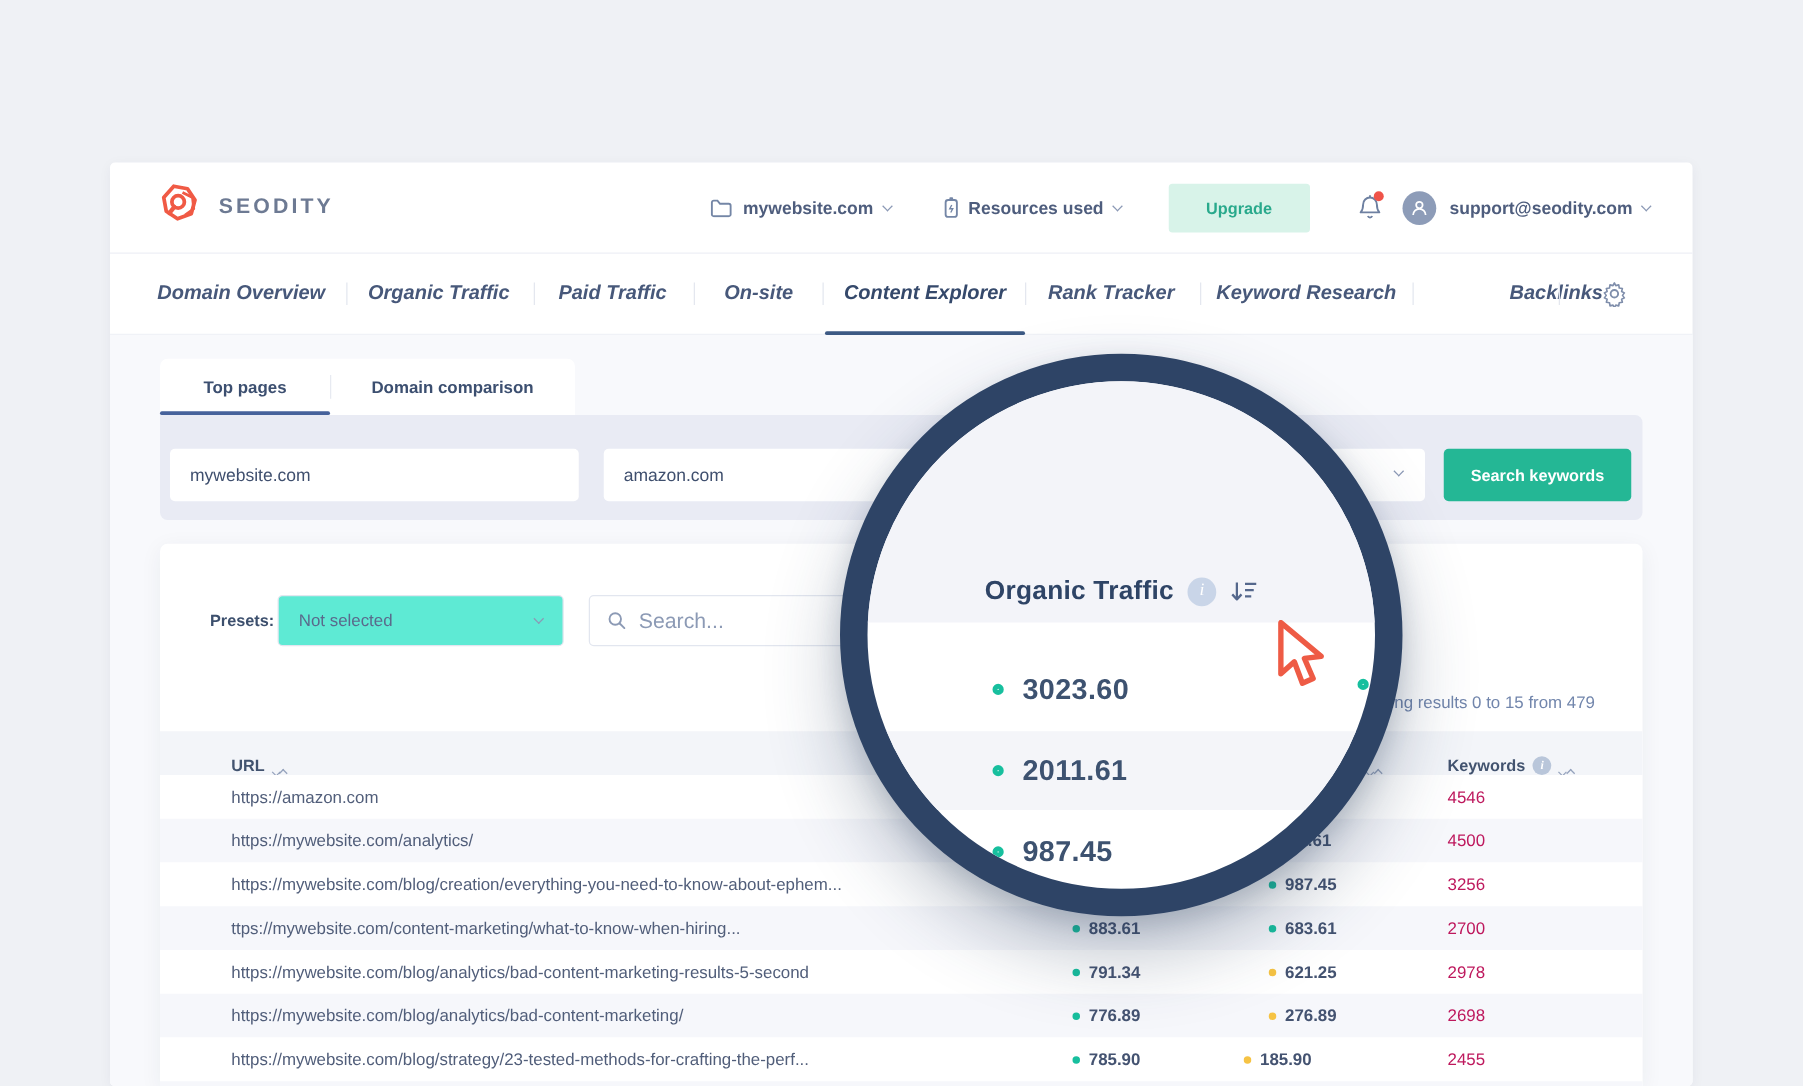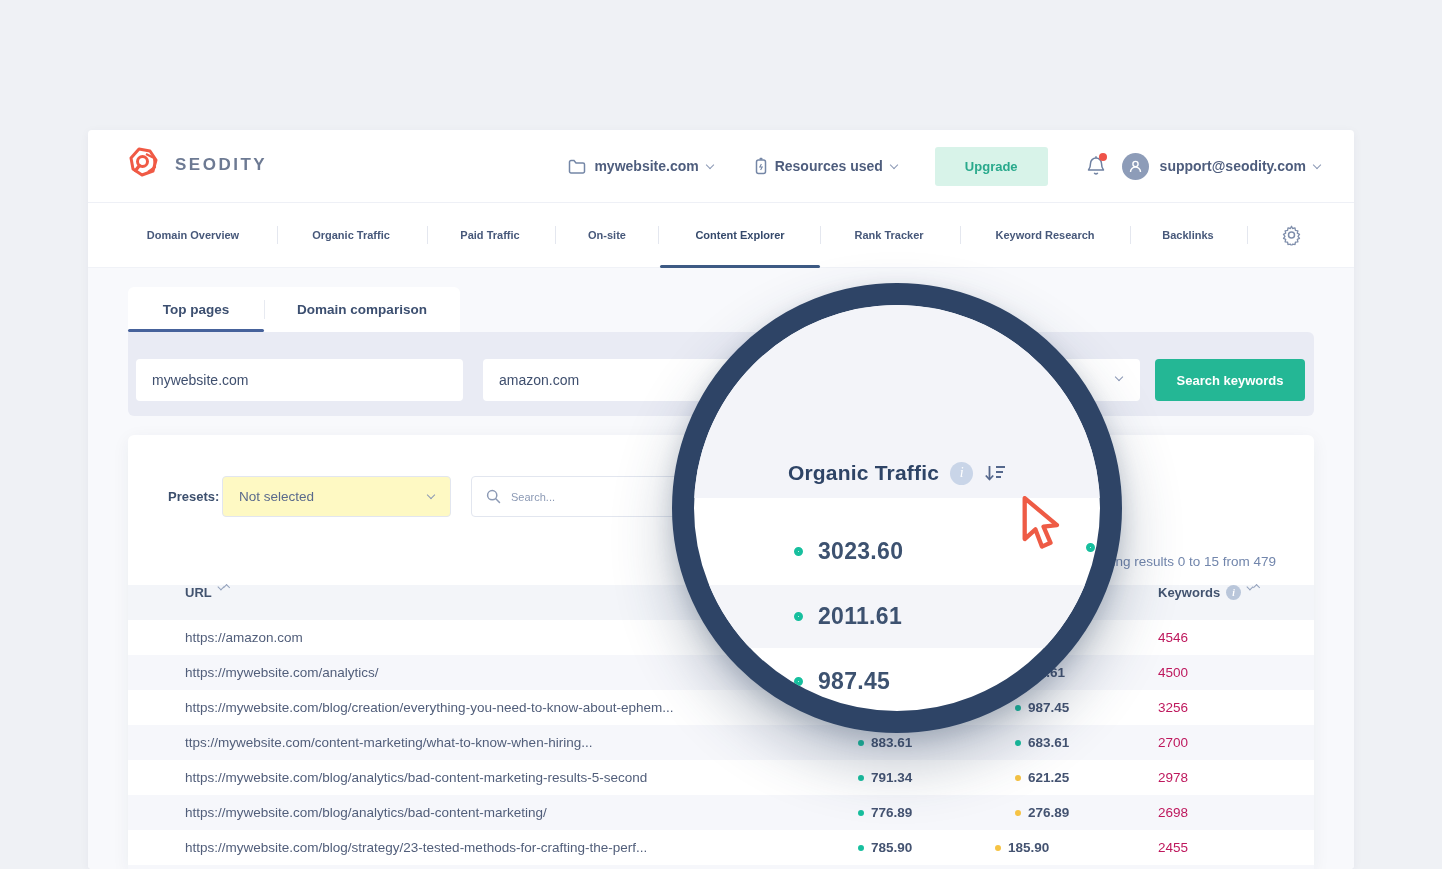--- a/index.html
+++ b/index.html
@@ -18,21 +18,21 @@
   .hdr-item { display:flex; align-items:center; gap:8px; font-size:14px; color:#4e5d7d; font-weight:600; cursor:pointer; }
   .chev { display:inline-block; width:6px; height:6px; border-right:1.6px solid #8b99b5; border-bottom:1.6px solid #8b99b5; transform:rotate(45deg); margin-top:-3px; }
   .upgrade-btn { background:#d8f3e9; color:#29a98c; font-size:13px; font-weight:700; border:none; border-radius:3px; padding:12px 30px; margin:0 38px; cursor:pointer; }
   .bell-wrap { position:relative; margin-right:16px; cursor:pointer; }
   .bell-dot { position:absolute; right:-1px; top:-2px; width:8px; height:8px; border-radius:50%; background:#ef5349; }
   .avatar { width:27px; height:27px; border-radius:50%; background:#8d9cb8; display:flex; align-items:center; justify-content:center; margin-right:11px; cursor:pointer; }
   .gap40 { width:42px; }
 
   
   .nav { position:absolute; top:72px; left:0; right:0; height:66px; border-top:1px solid #eef0f6; border-bottom:1px solid #f0f2f7; }
-  .nav-item { position:absolute; top:50%; transform:translate(-50%,-50%); font-size:11px; font-weight:600; color:#47587a; white-space:nowrap; cursor:pointer; }
+  .nav-item { position:absolute; top:50%; transform:translate(-50%,-50%); font-size:16px; font-weight:600; color:#47587a; white-space:nowrap; cursor:pointer;font-style:italic; }
   .nav-item.active { color:#35496b; }
   .nav-sep { position:absolute; top:50%; margin-top:-9px; width:1px; height:18px; background:#e4e7ef; }
   .nav-underline { position:absolute; bottom:-1px; left:572px; width:160px; height:3px; background:#3d5a84; border-radius:2px; }
   .gear { position:absolute; right:52px; top:50%; transform:translateY(-50%); cursor:pointer; }
 
   
   .app-body { position:absolute; top:138px; left:0; right:0; bottom:0; background:#f8f9fc; border-radius:0 0 4px 4px; }
 
   
   .subtabs { position:absolute; left:40px; top:19px; width:332px; height:45px; background:#fff; border-radius:6px 6px 0 0; }
@@ -43,29 +43,29 @@
   
   .search-panel { position:absolute; left:40px; top:64px; width:1186px; height:84px; background:#e9ebf4; border-radius:0 6px 6px 6px; }
   .dom-input { position:absolute; top:27px; height:42px; border:none; background:#fff; border-radius:4px; font-size:14px; color:#3f4f6e; padding:0 16px; font-family:inherit; outline:none; }
   .compare-select { position:absolute; top:27px; left:702px; width:310px; height:42px; background:#fff; border-radius:4px; cursor:pointer; }
   .compare-select .chev { position:absolute; right:18px; top:18px; }
   .search-kw-btn { position:absolute; left:1027px; top:27px; width:150px; height:42px; background:#24b795; color:#fff; font-size:13px; font-weight:700; border:none; border-radius:4px; cursor:pointer; font-family:inherit; }
 
   
   .table-card { position:absolute; left:40px; top:167px; width:1186px; height:434px; background:#fff; border-radius:6px 6px 0 0; box-shadow:0 4px 18px rgba(31,45,70,.06); overflow:hidden; }
   .presets-label { position:absolute; left:40px; top:54px; font-size:13px; font-weight:700; color:#3c4f6d; }
-  .presets-select { position:absolute; left:94px; top:41px; width:229px; height:41px; background:#fef9c3; border:1px solid #e2e6ef; border-radius:4px; font-size:13.5px; color:#5a6a8c; display:flex; align-items:center; padding:0 16px; cursor:pointer; }
+  .presets-select { position:absolute; left:94px; top:41px; width:229px; height:41px; background:#5eead4; border:1px solid #e2e6ef; border-radius:4px; font-size:13.5px; color:#5a6a8c; display:flex; align-items:center; padding:0 16px; cursor:pointer; }
   .presets-select .chev { position:absolute; right:16px; }
   .tbl-search { position:absolute; left:343px; top:41px; width:272px; height:41px; background:#fff; border:1px solid #e2e6ef; border-radius:4px; display:flex; align-items:center; padding:0 14px; gap:10px; }
-  .tbl-search input { border:none; outline:none; font-size:11px; color:#5a6a8c; font-family:inherit; width:100%; background:transparent; }
+  .tbl-search input { border:none; outline:none; font-size:17px; color:#5a6a8c; font-family:inherit; width:100%; background:transparent; }
   .tbl-search input::placeholder { color:#8c9ab5; }
   .results-info { position:absolute; right:38px; top:119px; font-size:13.5px; color:#7286ac; }
 
   .thead { position:absolute; left:0; top:150px; width:100%; height:35px; background:#f3f5f9; }
-  .thcell { position:absolute; top:0; height:35px; display:flex; align-items:flex-start; gap:6px; font-size:13px; font-weight:700; color:#42536f; cursor:pointer; }
+  .thcell { position:absolute; top:0; height:35px; display:flex; align-items:flex-end; gap:6px; font-size:13px; font-weight:700; color:#42536f; cursor:pointer; }
   .sortpair { display:inline-flex; gap:3px; align-items:center; }
   .schev { display:inline-block; width:4.5px; height:4.5px; border-right:1.5px solid #94a2bc; border-bottom:1.5px solid #94a2bc; }
   .schev.down { transform:rotate(45deg) translateY(-1px); }
   .schev.up { transform:rotate(-135deg) translateY(-1px); }
   .info-dot { width:15px; height:15px; border-radius:50%; background:#b9c6da; color:#fff; font-size:9.5px; font-style:italic; font-family:"Liberation Serif",serif; display:inline-flex; align-items:center; justify-content:center; cursor:pointer; }
 
   .trow { position:absolute; left:0; width:100%; height:35px; background:#fff; cursor:pointer; }
   .trow.alt { background:#f6f7fb; }
   .tcell { position:absolute; top:0; height:35px; display:flex; align-items:center; font-size:13.5px; color:#515e7a; white-space:nowrap; }
   .tcell.metric { font-weight:600; color:#445371; gap:7px; }
@@ -155,21 +155,21 @@
 
     <div class="nav">
       <div style="position:absolute;inset:0;">
           <span class="nav-item" style="left: 105px;">Domain Overview</span>
           <span class="nav-item" style="left: 263px;">Organic Traffic</span>
           <span class="nav-item" style="left: 402px;">Paid Traffic</span>
           <span class="nav-item" style="left: 519px;">On-site</span>
           <span class="nav-item active" style="left: 652px;">Content Explorer</span>
           <span class="nav-item" style="left: 801px;">Rank Tracker</span>
           <span class="nav-item" style="left: 957px;">Keyword Research</span>
-          <span class="nav-item" style="left: 1100px;">Backlinks</span>
+          <span class="nav-item" style="left: 1157px;">Backlinks</span>
           <i class="nav-sep" style="left: 189px;"></i>
           <i class="nav-sep" style="left: 339px;"></i>
           <i class="nav-sep" style="left: 467px;"></i>
           <i class="nav-sep" style="left: 570px;"></i>
           <i class="nav-sep" style="left: 732px;"></i>
           <i class="nav-sep" style="left: 872px;"></i>
           <i class="nav-sep" style="left: 1042px;"></i>
           <i class="nav-sep" style="left: 1159px;"></i>
         </div>
       <div class="nav-underline"></div>

